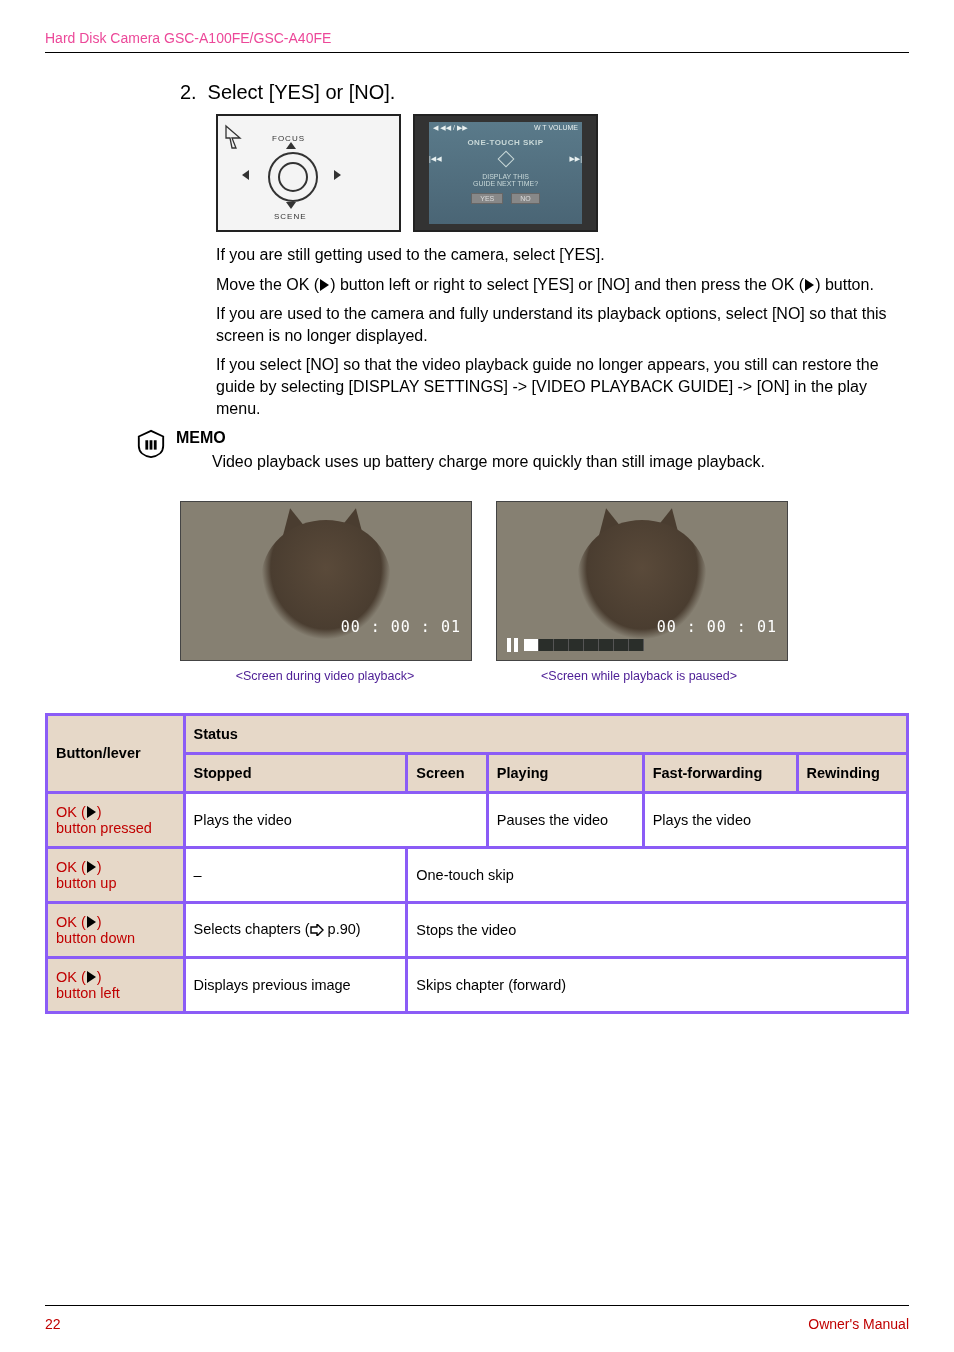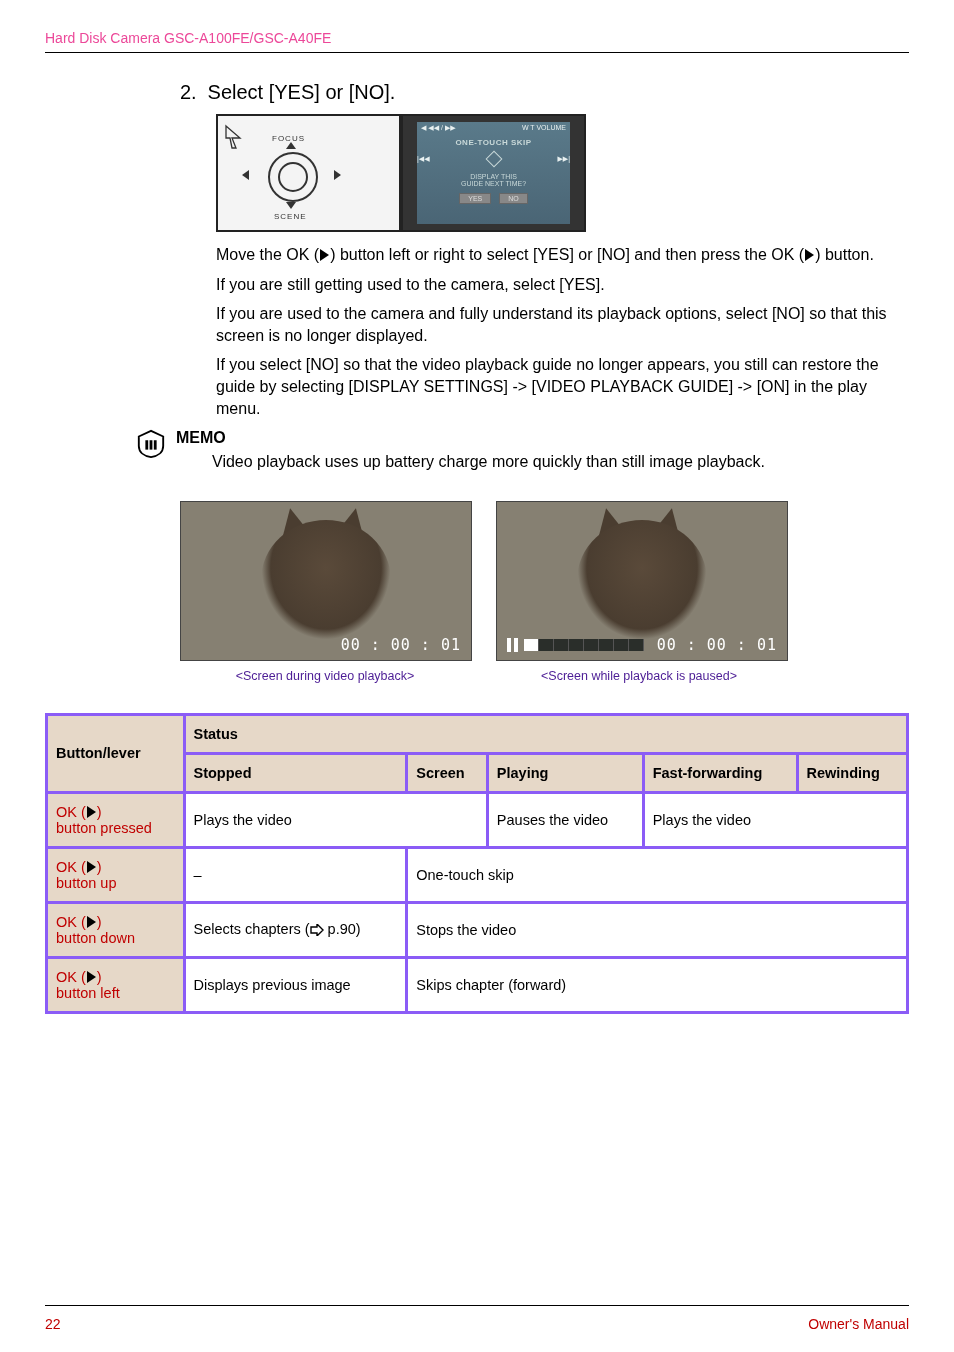--- a/index.html
+++ b/index.html
@@ -33,20 +33,21 @@
   .step-line {
     font-size: 20px;
     margin-bottom: 10px;
   }
   .step-num {
     display: inline-block;
     width: 22px;
   }
   .screenshot-pair {
     display: flex;
+    gap: 12px;
     margin: 8px 0 12px 36px;
   }
   .ss-left, .ss-right {
     width: 185px;
     height: 118px;
     border: 2px solid #222;
     background: #333;
     position: relative;
     box-sizing: border-box;
   }
@@ -178,21 +179,21 @@
     border-left:14px solid transparent;
     border-right:14px solid transparent;
     border-bottom:28px solid #4a3d30;
     top: 6px;
   }
   .dog-ear-l{ left:98px; transform:rotate(-12deg);}
   .dog-ear-r{ left:158px; transform:rotate(12deg);}
   .timecode {
     position:absolute;
     right:10px;
-    bottom:6px;
+    bottom:24px;
     color:#fff;
     font-family: monospace;
     font-size:15px;
     letter-spacing:1px;
   }
   .pause-bar {
     position:absolute;
     left:10px;
     bottom:8px;
     display:flex;
@@ -320,24 +321,24 @@
           <div class="ss-line2">DISPLAY THIS</div>
           <div class="ss-line2" style="margin-top:0;">GUIDE NEXT TIME?</div>
           <div class="ss-btns">
             <div class="ss-btn">YES</div>
             <div class="ss-btn">NO</div>
           </div>
         </div>
       </div>
     </div>
 
+    <p class="body-p">If you are still getting used to the camera, select [YES].</p>
     <p class="body-p">
       <span>Move the OK (</span><span class="play-glyph"></span><span>) button left or right to select [YES] or [NO] and then press the OK (</span><span class="play-glyph"></span><span>) button.</span>
     </p>
-    <p class="body-p">If you are still getting used to the camera, select [YES].</p>
     <p class="body-p">If you are used to the camera and fully understand its playback options, select [NO] so that this screen is no longer displayed.</p>
     <p class="body-p">If you select [NO] so that the video playback guide no longer appears, you still can restore the guide by selecting [DISPLAY SETTINGS] -&gt; [VIDEO PLAYBACK GUIDE] -&gt; [ON] in the play menu.</p>
   </div>
 
   <div class="memo-row" style="margin-left:133px;">
     <div class="memo-icon" style="margin-left:-42px;">
       <svg viewBox="0 0 32 32">
           <path d="M16 2 L3 8 v10 c0 7 6 11 13 12 c7 -1 13 -5 13 -12 V8 Z" fill="none" stroke="#000" stroke-width="2"></path>
           <rect x="10" y="12" width="3" height="10" fill="#000"></rect>
           <rect x="14.5" y="12" width="3" height="10" fill="#000"></rect>

